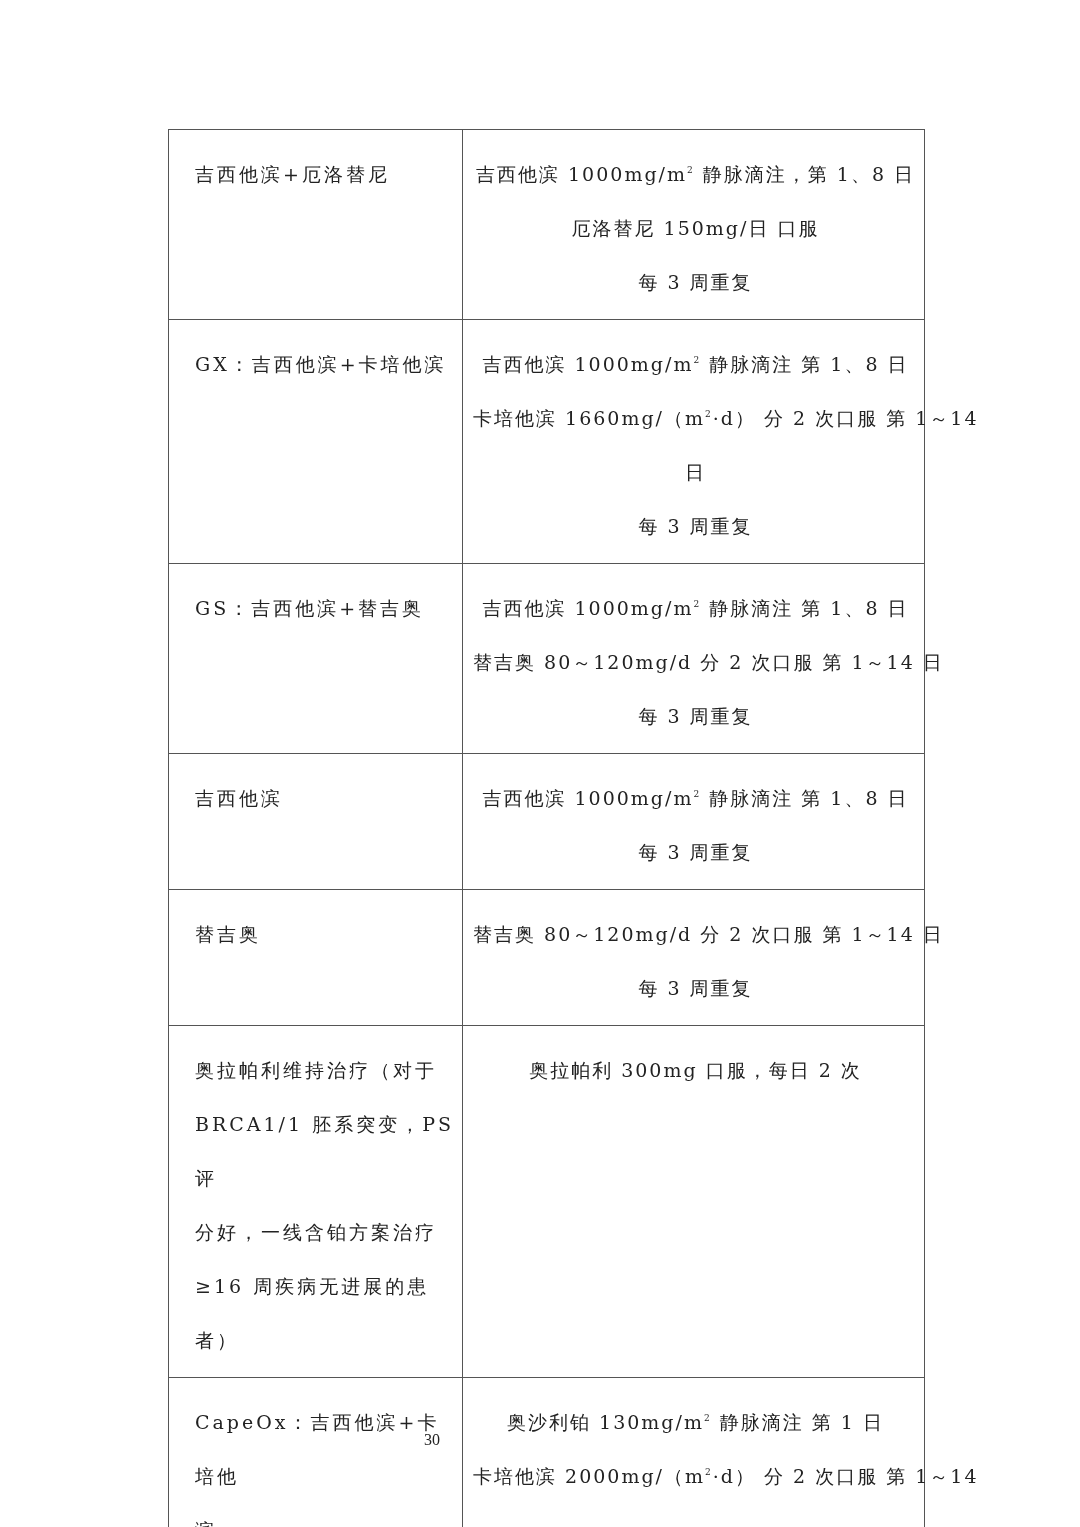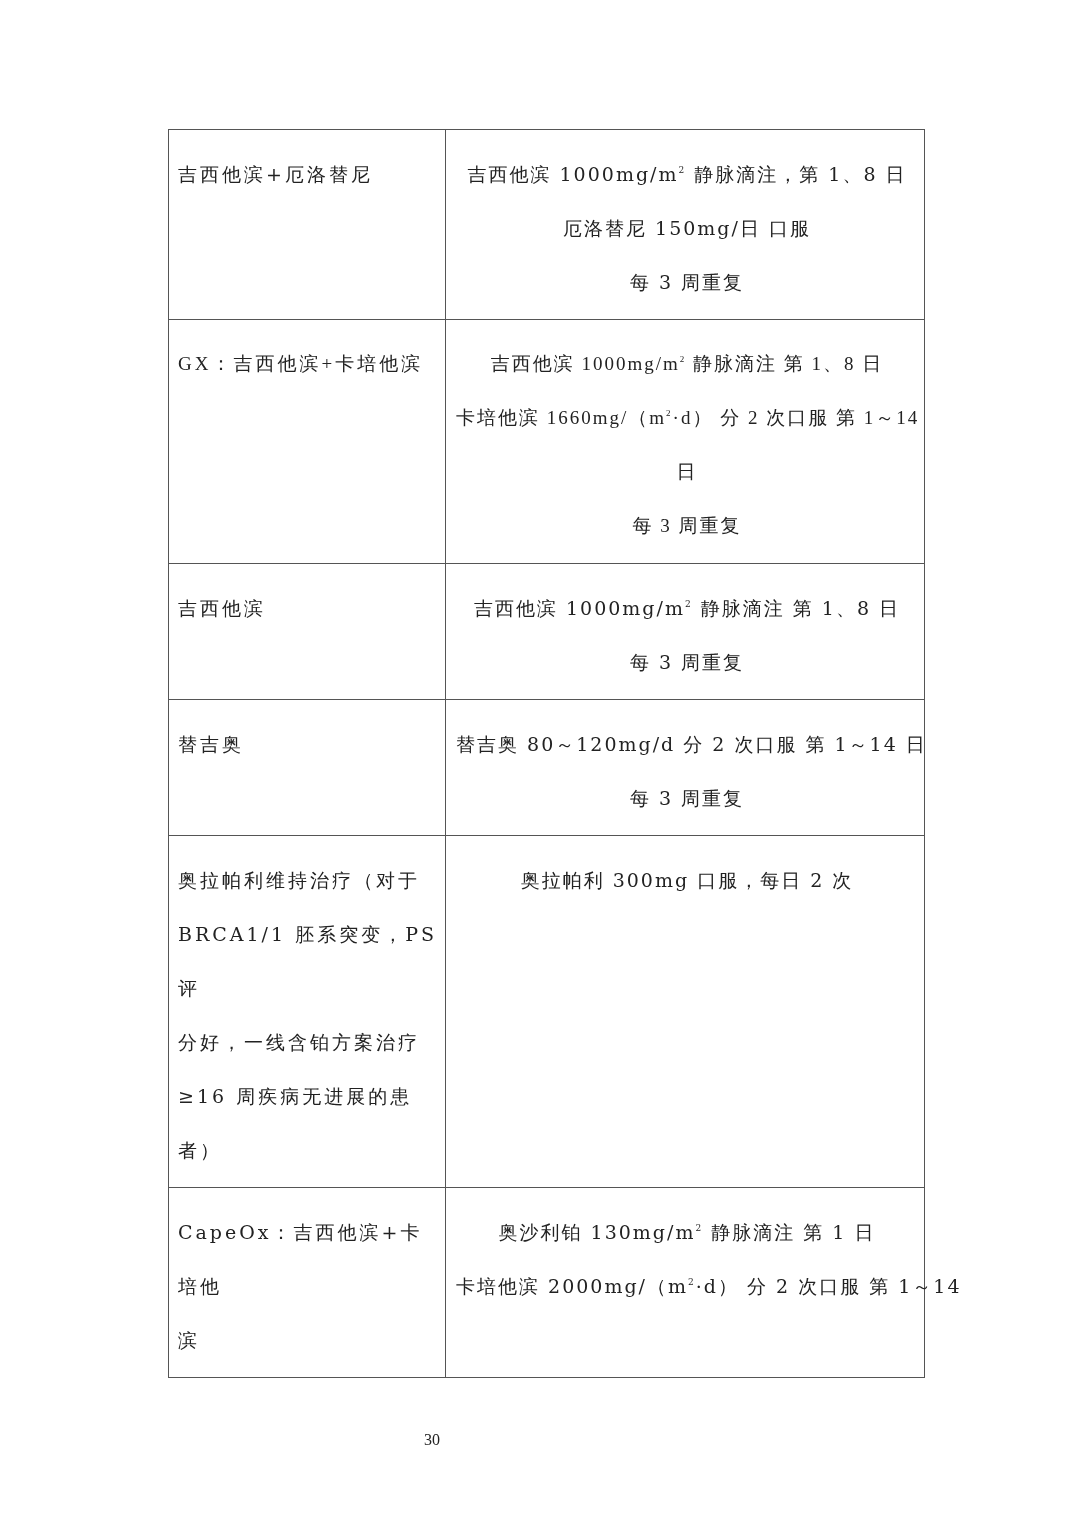--- a/index.html
+++ b/index.html
@@ -2,21 +2,21 @@
 <html><head>
 <meta charset="utf-8">
 <style>
   html, body { margin: 0; padding: 0; background: #ffffff; }
   body { width: 1080px; height: 1527px; position: relative; overflow: hidden;
          font-family: "DejaVu Serif", "Liberation Serif", serif; color: #222; }
   .page-table { position: absolute; left: 168px; top: 129px; width: 757px;
                 border-collapse: collapse; table-layout: fixed; }
   .page-table td { border: 1.5px solid #555; vertical-align: top; padding: 0;
                    font-size: 19px; line-height: 54px; letter-spacing: 2px; }
-  .page-table td.c1 { width: 261px; padding: 17px 6px 10px 9px; }
+  .page-table td.c1 { width: 261px; padding: 17px 6px 10px 26px; }
   .page-table td.c2 { padding: 17px 6px 10px 10px; text-align: center; }
   .line { display: block; white-space: nowrap; }
   .c1 .line { white-space: normal; word-break: break-all; letter-spacing: 3px; }
   sup { font-size: 9px; line-height: 0; vertical-align: 8px; }
   .page-number { position: absolute; top: 1431px; left: 0; width: 864px; text-align: center;
                  font-size: 16px; font-family: "Liberation Serif", serif; }
 </style>
 </head>
 <body>
 
@@ -25,28 +25,38 @@
       <tr style="height: 179px;">
         <td class="c1">
           <span class="line">吉西他滨+厄洛替尼</span>
         </td>
         <td class="c2">
           <span class="line"><span>吉西他滨 1000mg/m</span><sup>2</sup><span> 静脉滴注，第 1、8 日</span></span>
           <span class="line"><span>厄洛替尼 150mg/日 口服</span></span>
           <span class="line"><span>每 3 周重复</span></span>
         </td>
       </tr>
-      <tr style="height: 233px; font-family: Liberation Serif, serif;">
+      <tr style="height: 233px;">
         <td class="c1">
           <span class="line">GX：吉西他滨+卡培他滨</span>
         </td>
         <td class="c2">
           <span class="line"><span>吉西他滨 1000mg/m</span><sup>2</sup><span> 静脉滴注 第 1、8 日</span></span>
           <span class="line"><span>卡培他滨 1660mg/（m</span><sup>2</sup><span>·d） 分 2 次口服 第 1～14</span></span>
           <span class="line"><span>日</span></span>
+          <span class="line"><span>每 3 周重复</span></span>
+        </td>
+      </tr>
+      <tr style="height: 179px;">
+        <td class="c1">
+          <span class="line">GS：吉西他滨+替吉奥</span>
+        </td>
+        <td class="c2">
+          <span class="line"><span>吉西他滨 1000mg/m</span><sup>2</sup><span> 静脉滴注 第 1、8 日</span></span>
+          <span class="line"><span>替吉奥 80～120mg/d 分 2 次口服 第 1～14 日</span></span>
           <span class="line"><span>每 3 周重复</span></span>
         </td>
       </tr>
       <tr style="height: 124px;">
         <td class="c1">
           <span class="line">吉西他滨</span>
         </td>
         <td class="c2">
           <span class="line"><span>吉西他滨 1000mg/m</span><sup>2</sup><span> 静脉滴注 第 1、8 日</span></span>
           <span class="line"><span>每 3 周重复</span></span>

